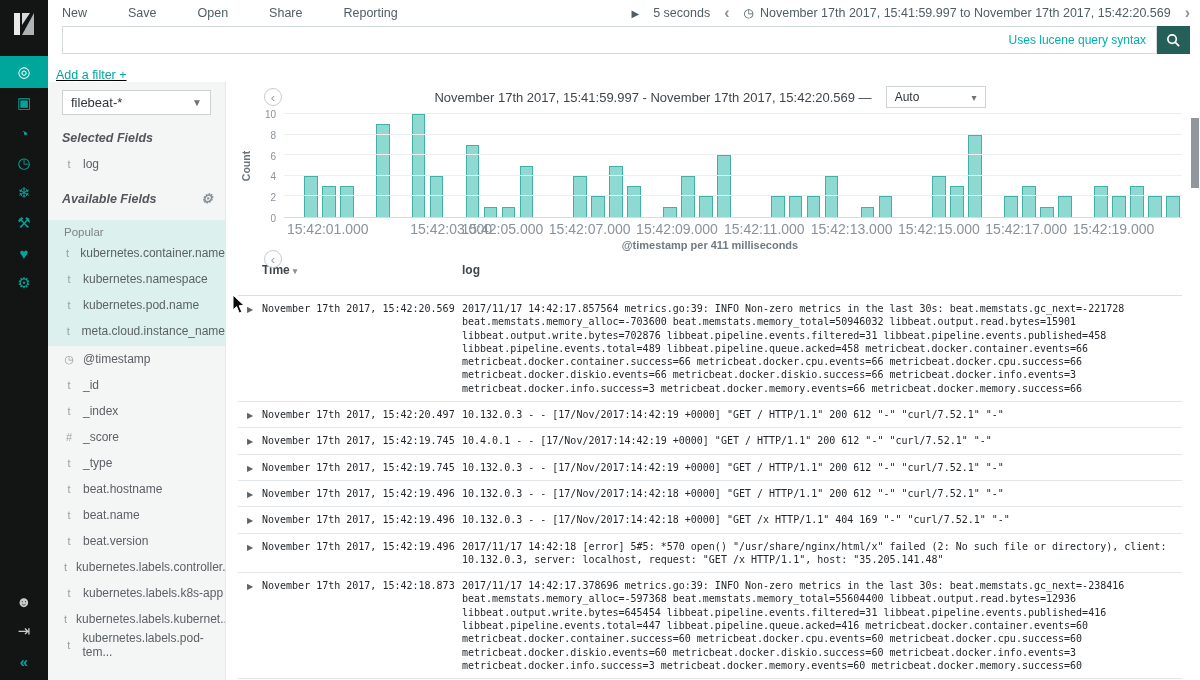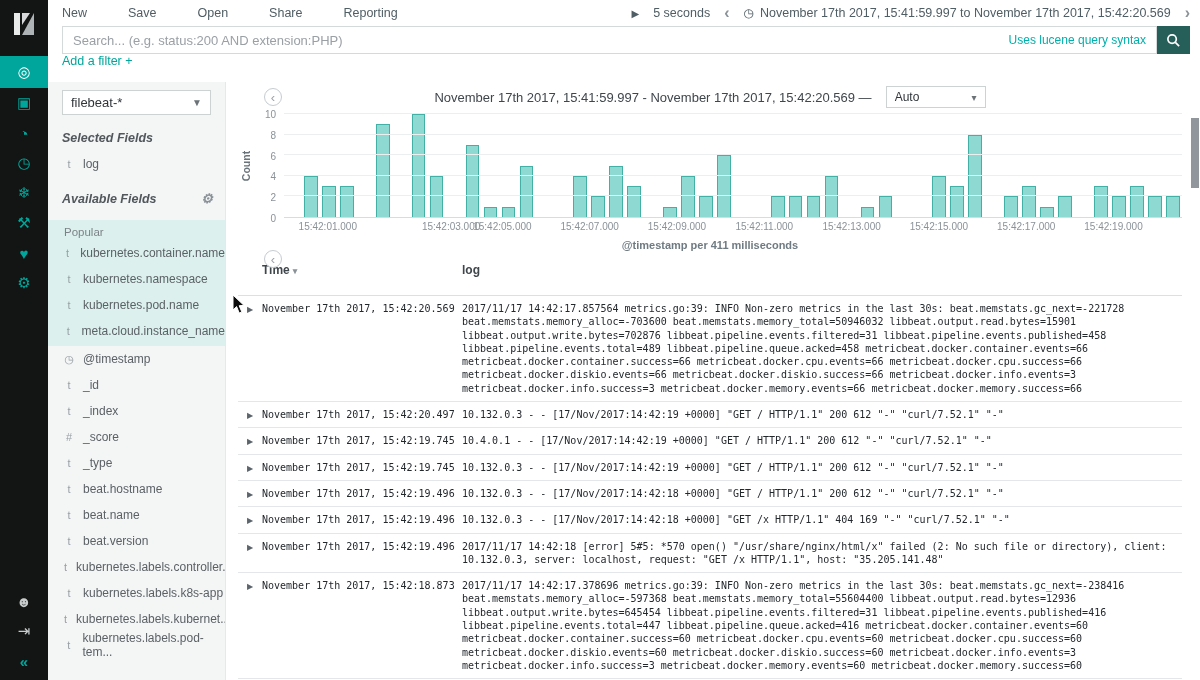--- a/index.html
+++ b/index.html
@@ -38,21 +38,21 @@
 
   .searchrow { display:flex; padding:0 10px 0 14px; height:28px; flex-shrink:0; }
   .searchbox { flex:1; border:1px solid #d4d9d9; display:flex; align-items:center; position:relative; background:#fff; }
   .searchbox input { flex:1; border:0; outline:0; font-size:13px; padding:0 230px 0 10px;
     color:#444; font-family:"Liberation Sans",sans-serif; }
   .searchbox input::placeholder { color:#9aa0a6; }
   .syntax-link { position:absolute; right:10px; font-size:12px; color:#00b0ac; cursor:pointer; white-space:nowrap; }
   .searchbtn { width:33px; background:#265f5a; border:0; cursor:pointer; display:flex;
     align-items:center; justify-content:center; }
 
-  .filterrow { height:28px; display:flex; align-items:flex-start; padding-left:14px; flex-shrink:0; }
+  .filterrow { height:28px; display:flex; align-items:flex-end; padding-left:8px; flex-shrink:0;text-decoration:underline; }
   .add-filter { font-size:12.5px; color:#00a69b; cursor:pointer; }
 
   
   .content { flex:1; display:flex; min-height:0; position:relative; }
 
   .fields { width:178px; background:#f4f6f6; border-right:1px solid #e6e9e9; flex-shrink:0;
     overflow:hidden; padding-top:8px; }
   .index-select { margin:0 14px 2px 14px; height:25px; background:#fff; border:1px solid #cdd3d3;
     display:flex; align-items:center; justify-content:space-between; padding:0 8px;
     font-size:13px; color:#30353a; cursor:pointer; }
@@ -84,21 +84,21 @@
   .y-axis { width:46px; height:104px; position:relative; flex-shrink:0; }
   .ylabel { position:absolute; left:-12px; top:50%; transform:translateY(-50%) rotate(-90deg);
     font-size:10.5px; color:#6a737a; font-weight:bold; width:40px; text-align:center; }
   .ytick { position:absolute; right:8px; font-size:10px; color:#8a9299; transform:translateY(50%); }
   .plot { flex:1; height:104px; position:relative; border-bottom:1px solid #d8dcdE; }
   .gridline { position:absolute; left:0; right:0; height:1px; background:#eceff0; }
   .bars { position:absolute; left:0; right:0; top:0; bottom:0; display:flex; align-items:flex-end; }
   .bar-slot { flex:1; display:flex; align-items:flex-end; justify-content:center; height:100%; }
   .bar { width:76%; background:#8ed9d2; border:1px solid #43b0a5; border-bottom:none; cursor:pointer; }
   .x-ticks { position:relative; height:15px; margin-left:46px; flex-shrink:0; }
-  .x-tick { position:absolute; transform:translateX(-50%); font-size:10px; color:#8a9299; white-space:nowrap; top:3px; }
+  .x-tick { position:absolute; transform:translateX(-50%); font-size:14px; color:#8a9299; white-space:nowrap; top:3px; }
   .chart-caption { text-align:center; font-size:11px; color:#6f7b82; font-weight:bold;
     margin-top:6px; flex-shrink:0; }
 
   
   .doc-table { flex:1; margin-top:8px; overflow:hidden; }
   .thead { display:flex; border-bottom:1px solid #dde0e2; padding:4px 0 18px 0;
     font-size:12px; font-weight:bold; color:#3f464c; }
   .th-caret-col { width:24px; }
   .th-time { width:200px; cursor:pointer; }
   .sort-caret { color:#8a9299; font-size:9px; margin-left:3px; }
@@ -160,21 +160,20 @@
         <span class="timerange">
           <span class="clock">◷</span>
           <span>November 17th 2017, 15:41:59.997 to November 17th 2017, 15:42:20.569</span>
         </span>
         <span class="chev">›</span>
       </div>
     </header>
 
     <div class="searchrow">
       <div class="searchbox">
-        <input type="text" value="" placeholder="Search... (e.g. status:200 AND extension:PHP)" style="">
         <span class="syntax-link">Uses lucene query syntax</span>
       </div>
       <button class="searchbtn">
         <svg width="15" height="15" viewBox="0 0 16 16">
           <circle cx="6.5" cy="6.5" r="4.5" fill="none" stroke="#ffffff" stroke-width="1.8"></circle>
           <line x1="10" y1="10" x2="14" y2="14" stroke="#ffffff" stroke-width="1.8"></line>
         </svg>
       </button>
     </div>
 

